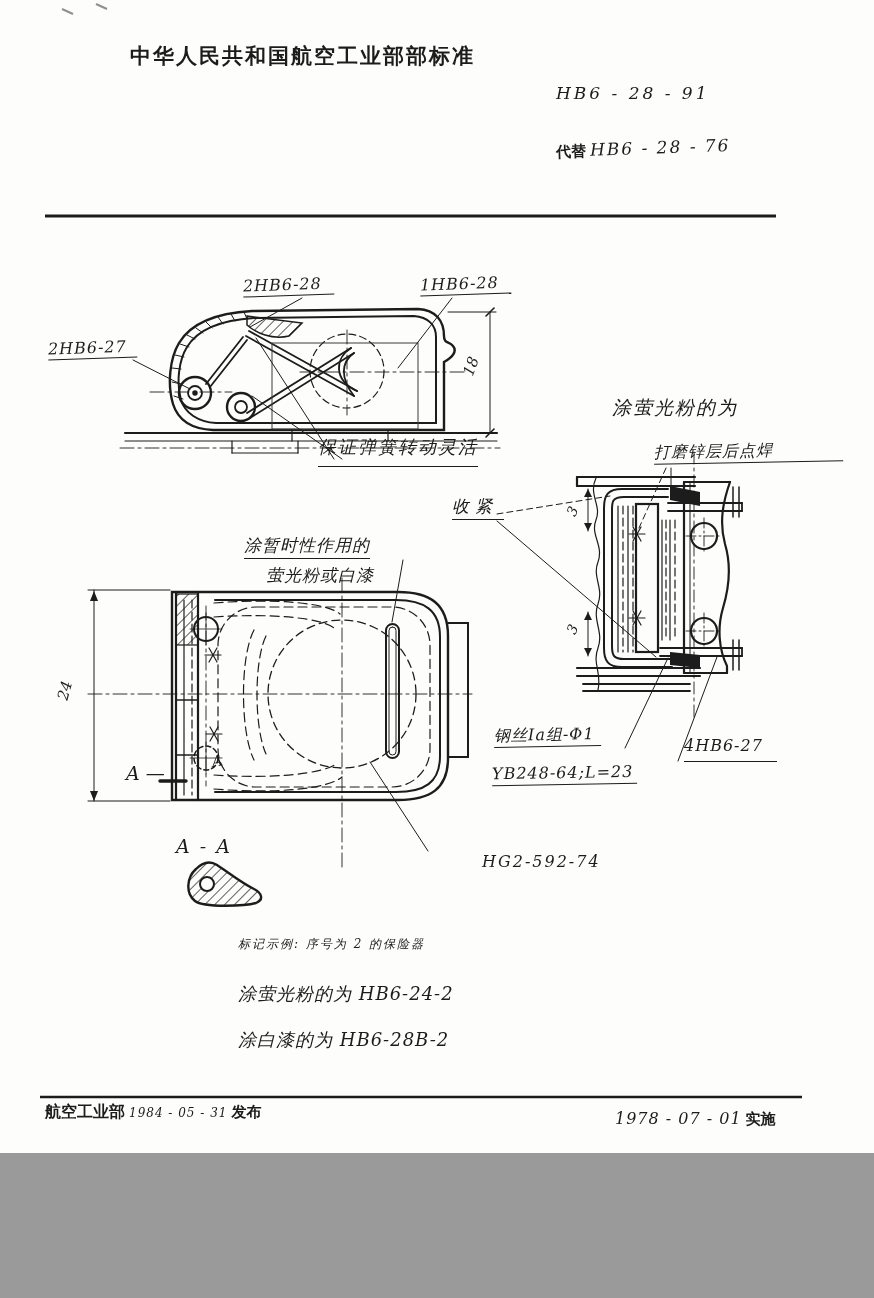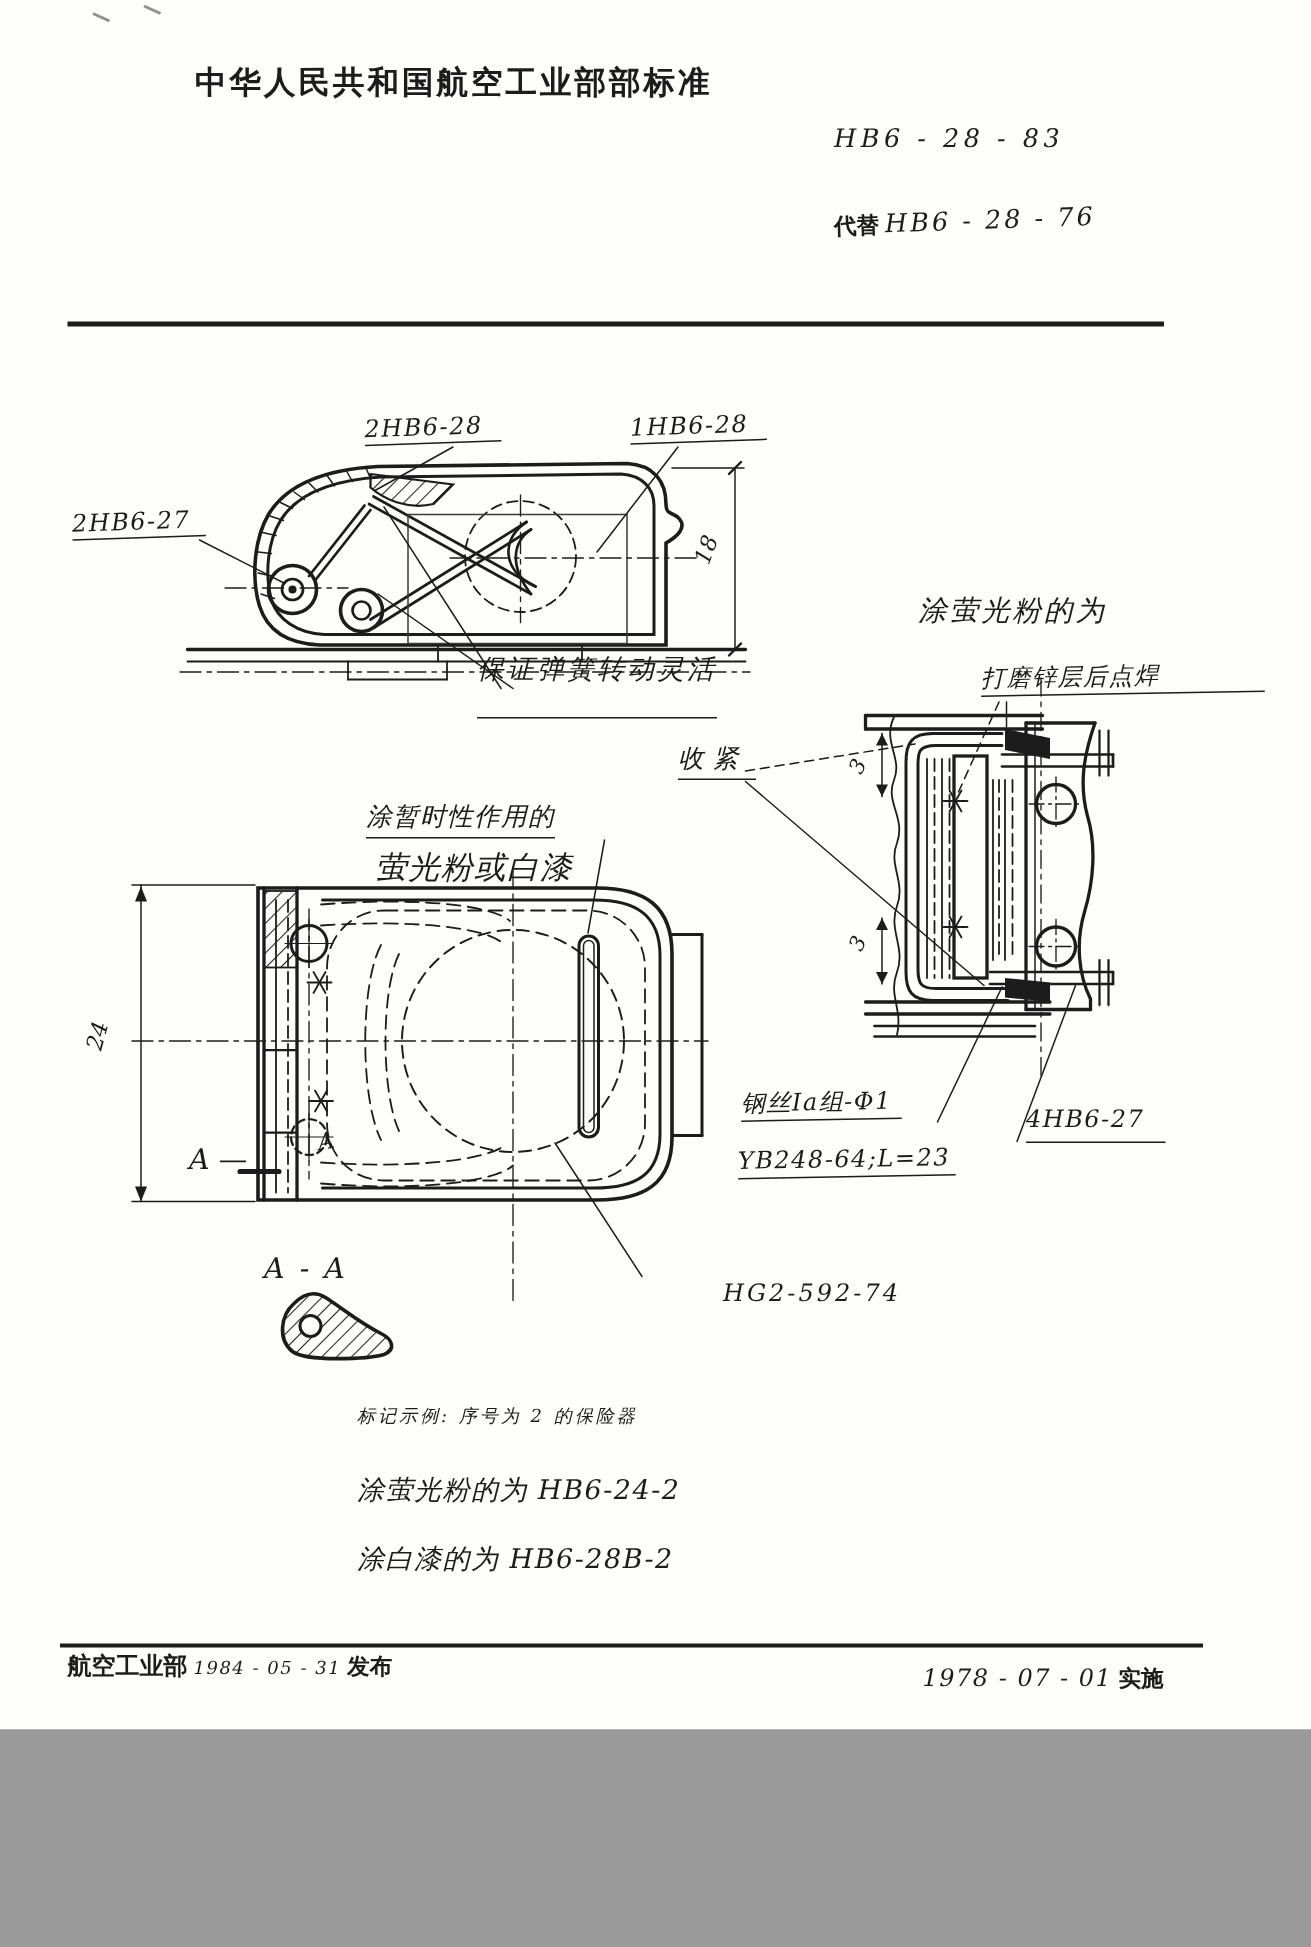--- a/index.html
+++ b/index.html
@@ -268,43 +268,43 @@
       </g>
     </g>
 
     <g stroke="#1c1c1c" stroke-linecap="round">
       <path fill="url(#h45)" stroke-width="2.4" d="M 196 869 C 187 877 185 893 195 901 C 204 908 246 906 256 903 C 264 900 262 893 254 889 C 240 882 228 872 217 865 C 209 860 202 863 196 869 Z"></path>
       <circle cx="207" cy="884" r="7" fill="#fdfdfb" stroke-width="2"></circle>
     </g>
   </svg>
 
   <div class="lbl print" style="left:130px;top:44px;font-size:21px;letter-spacing:2px;">中华人民共和国航空工业部部标准</div>
-  <div class="lbl hand" style="left:556px;top:84px;font-size:17px;letter-spacing:3px;">HB6 - 28 - 83</div>
+  <div class="lbl hand" style="left:556px;top:84px;font-size:17px;letter-spacing:3px;">HB6 - 28 - 91</div>
   <div class="lbl" style="left:556px;top:139px;font-size:16px;transform:rotate(-2deg);">
     <span class="print" style="font-size:15px;">代替</span>
     <span class="hand" style="font-size:17px;letter-spacing:2px;">HB6 - 28 - 76</span>
   </div>
 
   <div class="lbl hand ul" style="left:243px;top:276px;font-size:16px;letter-spacing:1px;padding:0 12px 1px 0;transform:rotate(-2deg);">2HB6-28</div>
   <div class="lbl hand ul" style="left:420px;top:275px;font-size:16px;letter-spacing:1px;padding:0 12px 1px 0;transform:rotate(-2deg);">1HB6-28</div>
   <div class="lbl hand ul" style="left:48px;top:339px;font-size:16px;letter-spacing:1px;padding:0 10px 1px 0;transform:rotate(-2deg);">2HB6-27</div>
   <div class="lbl hand" style="left:462px;top:358px;font-size:15px;transform:rotate(-70deg);">18</div>
-  <div class="lbl hand ul" style="left:318px;top:437px;font-size:18px;letter-spacing:2px;padding-bottom:20px;">保证弹簧转动灵活</div>
+  <div class="lbl hand ul" style="left:318px;top:437px;font-size:18px;letter-spacing:2px;padding-bottom:8px;">保证弹簧转动灵活</div>
 
   <div class="lbl hand" style="left:612px;top:397px;font-size:19px;letter-spacing:2px;">涂萤光粉的为</div>
   <div class="lbl hand ul" style="left:654px;top:442px;font-size:16px;letter-spacing:1px;padding:0 70px 2px 0;transform:rotate(-1deg);">打磨锌层后点焊</div>
   <div class="lbl hand ul" style="left:452px;top:497px;font-size:17px;letter-spacing:6px;padding:0 6px 2px 0;">收紧</div>
   <div class="lbl hand" style="left:568px;top:503px;font-size:14px;transform:rotate(-65deg);">3</div>
   <div class="lbl hand" style="left:568px;top:621px;font-size:14px;transform:rotate(-65deg);">3</div>
   <div class="lbl hand ul" style="left:494px;top:726px;font-size:16px;letter-spacing:1px;padding:0 6px 2px 0;transform:rotate(-1deg);">钢丝Ia组-Φ1</div>
   <div class="lbl hand ul" style="left:492px;top:764px;font-size:16px;letter-spacing:1px;padding:0 4px 2px 0;transform:rotate(-1deg);">YB248-64;L=23</div>
   <div class="lbl hand ul" style="left:684px;top:737px;font-size:16px;letter-spacing:1px;padding:0 14px 6px 0;">4HB6-27</div>
 
   <div class="lbl hand ul" style="left:244px;top:536px;font-size:17px;letter-spacing:1px;padding-bottom:2px;">涂暂时性作用的</div>
-  <div class="lbl hand" style="left:250px;top:566px;font-size:21px;letter-spacing:1px;">萤光粉或白漆</div>
+  <div class="lbl hand" style="left:266px;top:566px;font-size:17px;letter-spacing:1px;">萤光粉或白漆</div>
   <div class="lbl hand" style="left:56px;top:682px;font-size:15px;transform:rotate(-75deg);">24</div>
   <div class="lbl hand" style="left:126px;top:763px;font-size:19px;">A —</div>
   <div class="lbl hand" style="left:212px;top:753px;font-size:15px;transform:rotate(-10deg);">A</div>
   <div class="lbl hand" style="left:482px;top:853px;font-size:16px;letter-spacing:2px;">HG2-592-74</div>
   <div class="lbl hand" style="left:176px;top:836px;font-size:19px;letter-spacing:2px;">A - A</div>
 
   <div class="lbl hand" style="left:238px;top:938px;font-size:12px;letter-spacing:2px;">标记示例: 序号为 2 的保险器</div>
   <div class="lbl hand" style="left:238px;top:984px;font-size:18px;letter-spacing:1px;">涂萤光粉的为 HB6-24-2</div>
   <div class="lbl hand" style="left:238px;top:1030px;font-size:18px;letter-spacing:1px;">涂白漆的为  HB6-28B-2</div>
 

